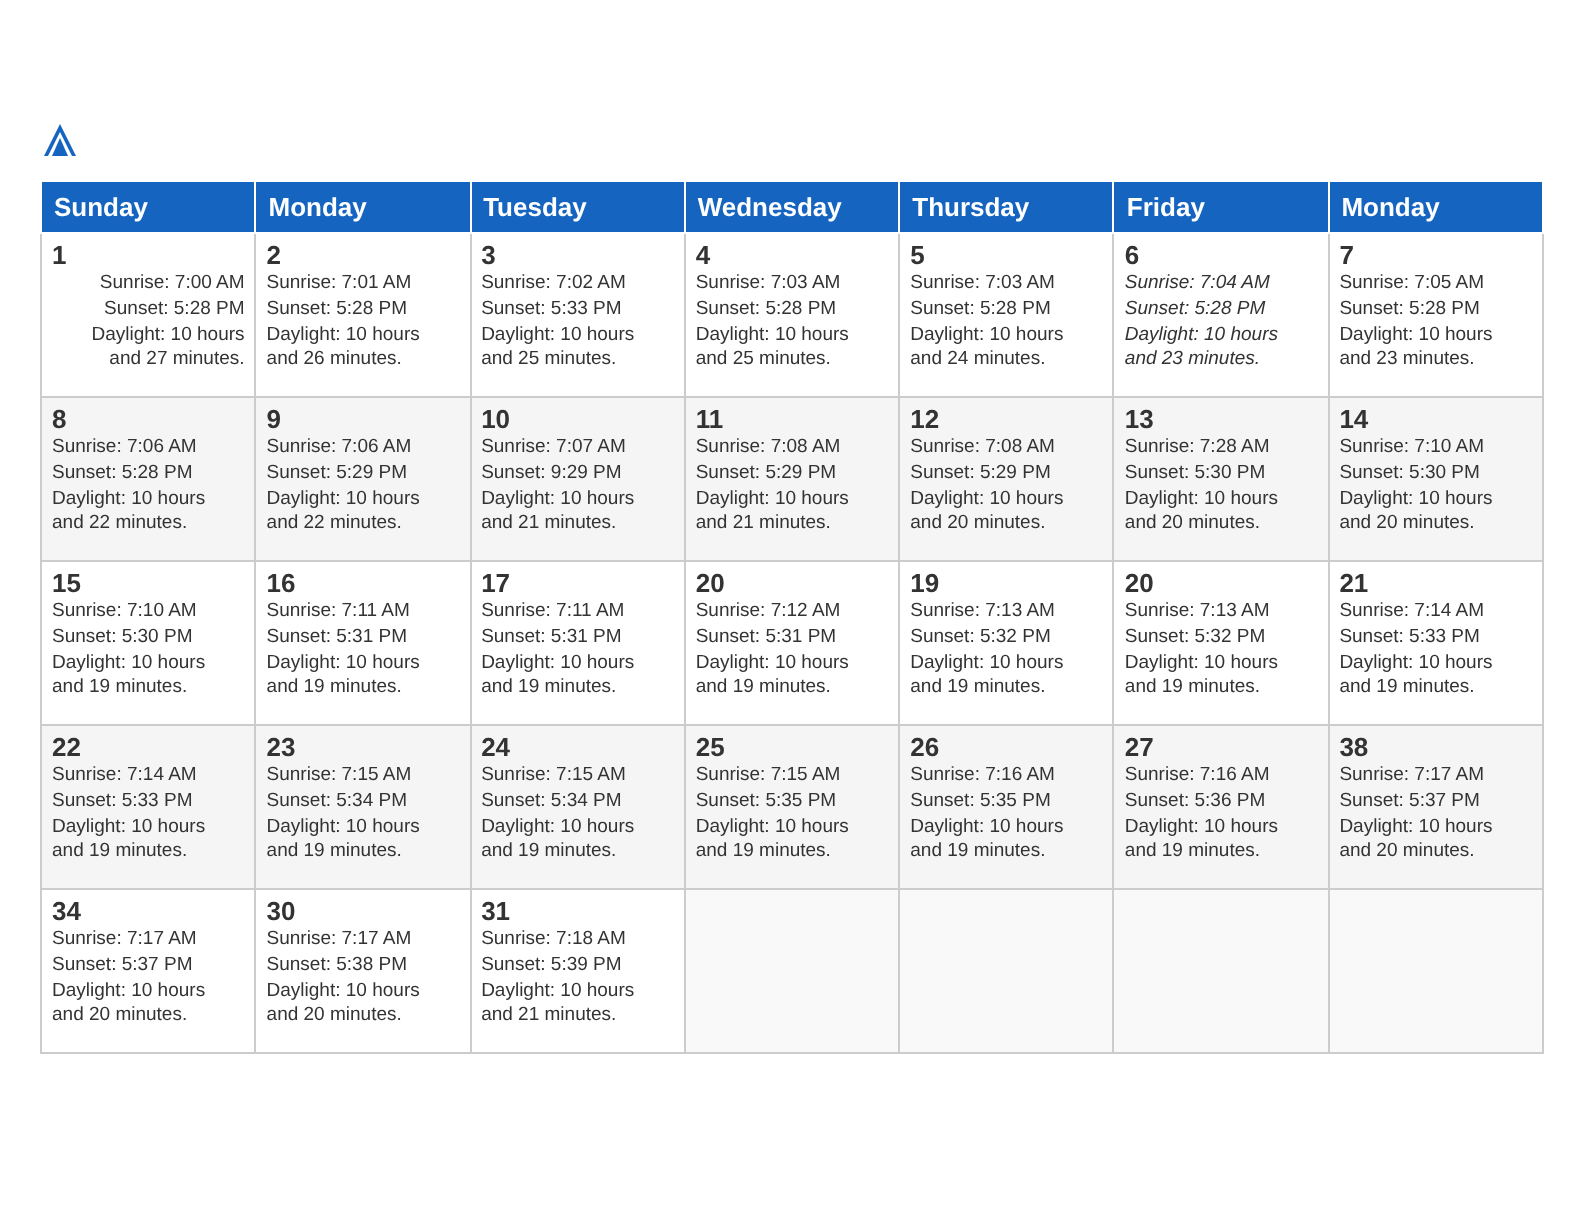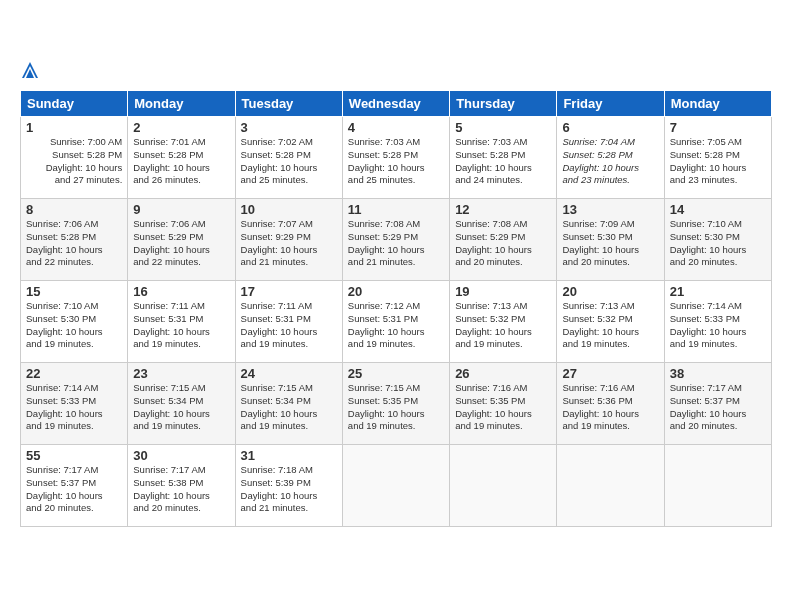--- a/index.html
+++ b/index.html
@@ -144,21 +144,21 @@
           <td>
             <span class="day-num">2</span>
             <div class="day-info" style="white-space: pre-line;">Sunrise: 7:01 AM
 Sunset: 5:28 PM
 Daylight: 10 hours
 and 26 minutes.</div>
           </td>
           <td>
             <span class="day-num">3</span>
             <div class="day-info" style="white-space: pre-line;">Sunrise: 7:02 AM
-Sunset: 5:28 PM
+Sunset: 5:33 PM
 Daylight: 10 hours
 and 25 minutes.</div>
           </td>
           <td>
             <span class="day-num">4</span>
             <div class="day-info" style="white-space: pre-line;">Sunrise: 7:03 AM
 Sunset: 5:28 PM
 Daylight: 10 hours
 and 25 minutes.</div>
           </td>
@@ -215,21 +215,21 @@
           </td>
           <td>
             <span class="day-num">12</span>
             <div class="day-info" style="white-space: pre-line;">Sunrise: 7:08 AM
 Sunset: 5:29 PM
 Daylight: 10 hours
 and 20 minutes.</div>
           </td>
           <td>
             <span class="day-num">13</span>
-            <div class="day-info" style="white-space: pre-line;">Sunrise: 7:09 AM
+            <div class="day-info" style="white-space: pre-line;">Sunrise: 7:28 AM
 Sunset: 5:30 PM
 Daylight: 10 hours
 and 20 minutes.</div>
           </td>
           <td>
             <span class="day-num">14</span>
             <div class="day-info" style="white-space: pre-line;">Sunrise: 7:10 AM
 Sunset: 5:30 PM
 Daylight: 10 hours
 and 20 minutes.</div>
@@ -332,21 +332,21 @@
           <td>
             <span class="day-num">38</span>
             <div class="day-info" style="white-space: pre-line;">Sunrise: 7:17 AM
 Sunset: 5:37 PM
 Daylight: 10 hours
 and 20 minutes.</div>
           </td>
         </tr>
         <tr>
           <td>
-            <span class="day-num">55</span>
+            <span class="day-num">34</span>
             <div class="day-info" style="white-space: pre-line;">Sunrise: 7:17 AM
 Sunset: 5:37 PM
 Daylight: 10 hours
 and 20 minutes.</div>
           </td>
           <td>
             <span class="day-num">30</span>
             <div class="day-info" style="white-space: pre-line;">Sunrise: 7:17 AM
 Sunset: 5:38 PM
 Daylight: 10 hours

